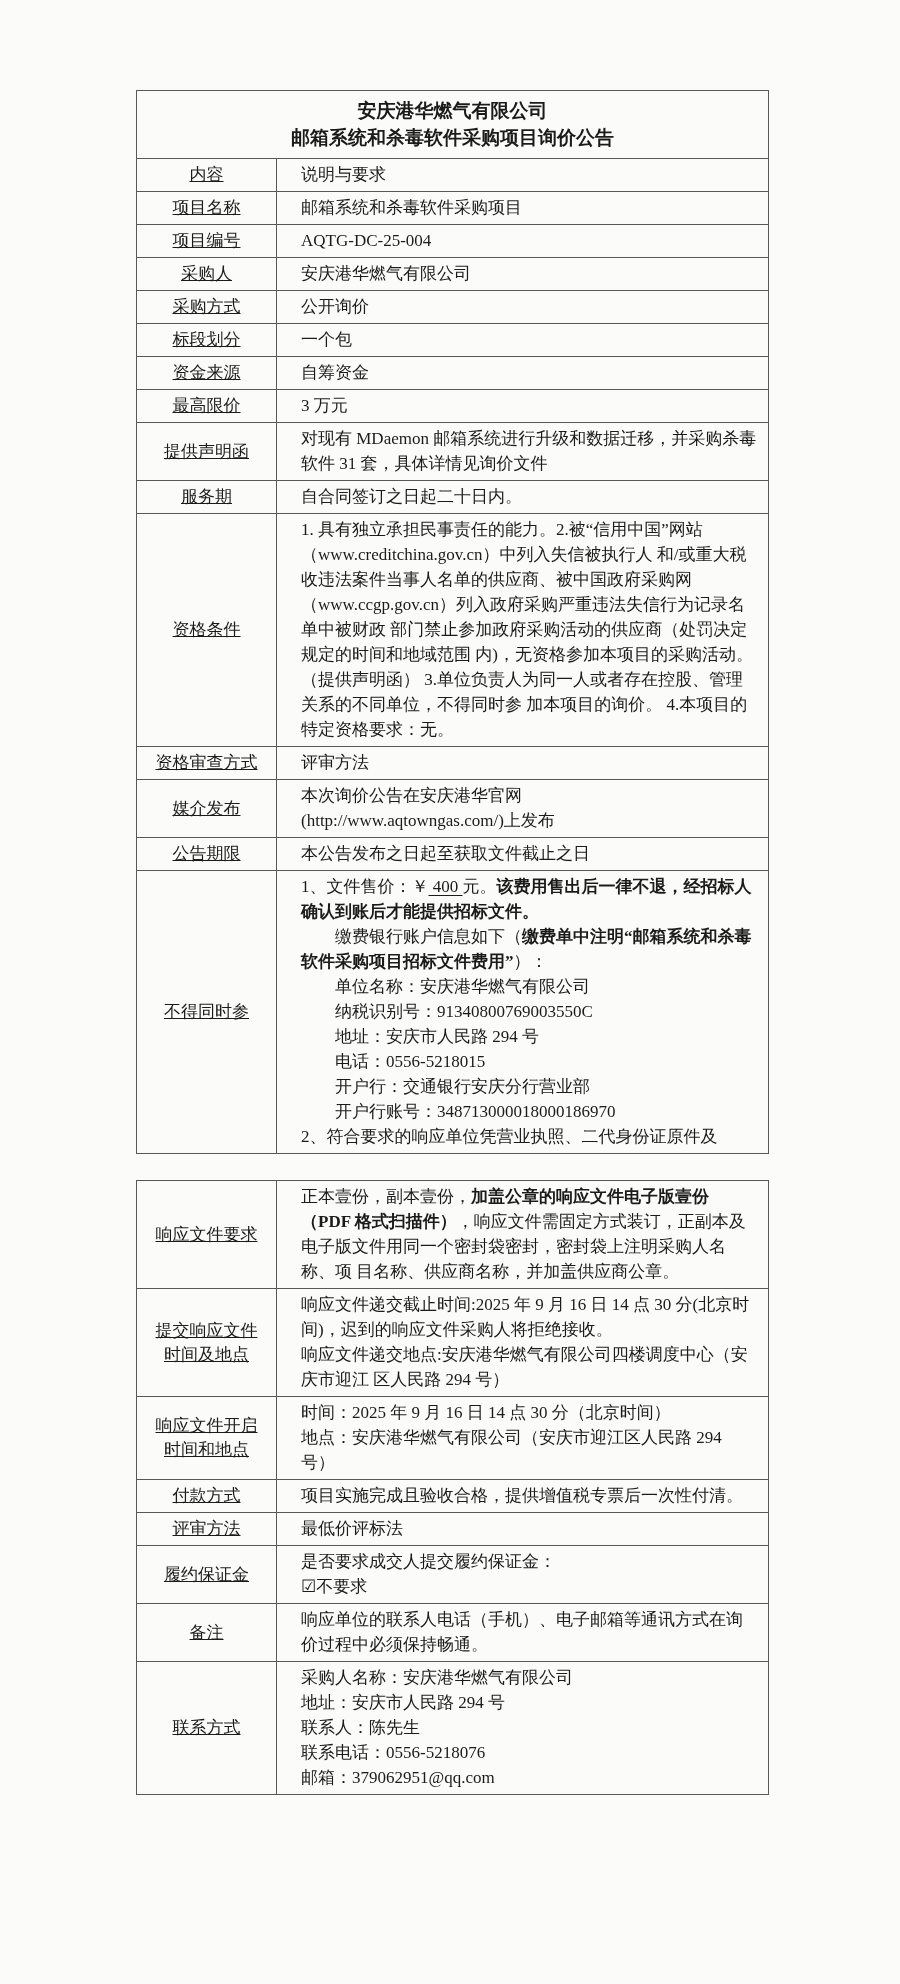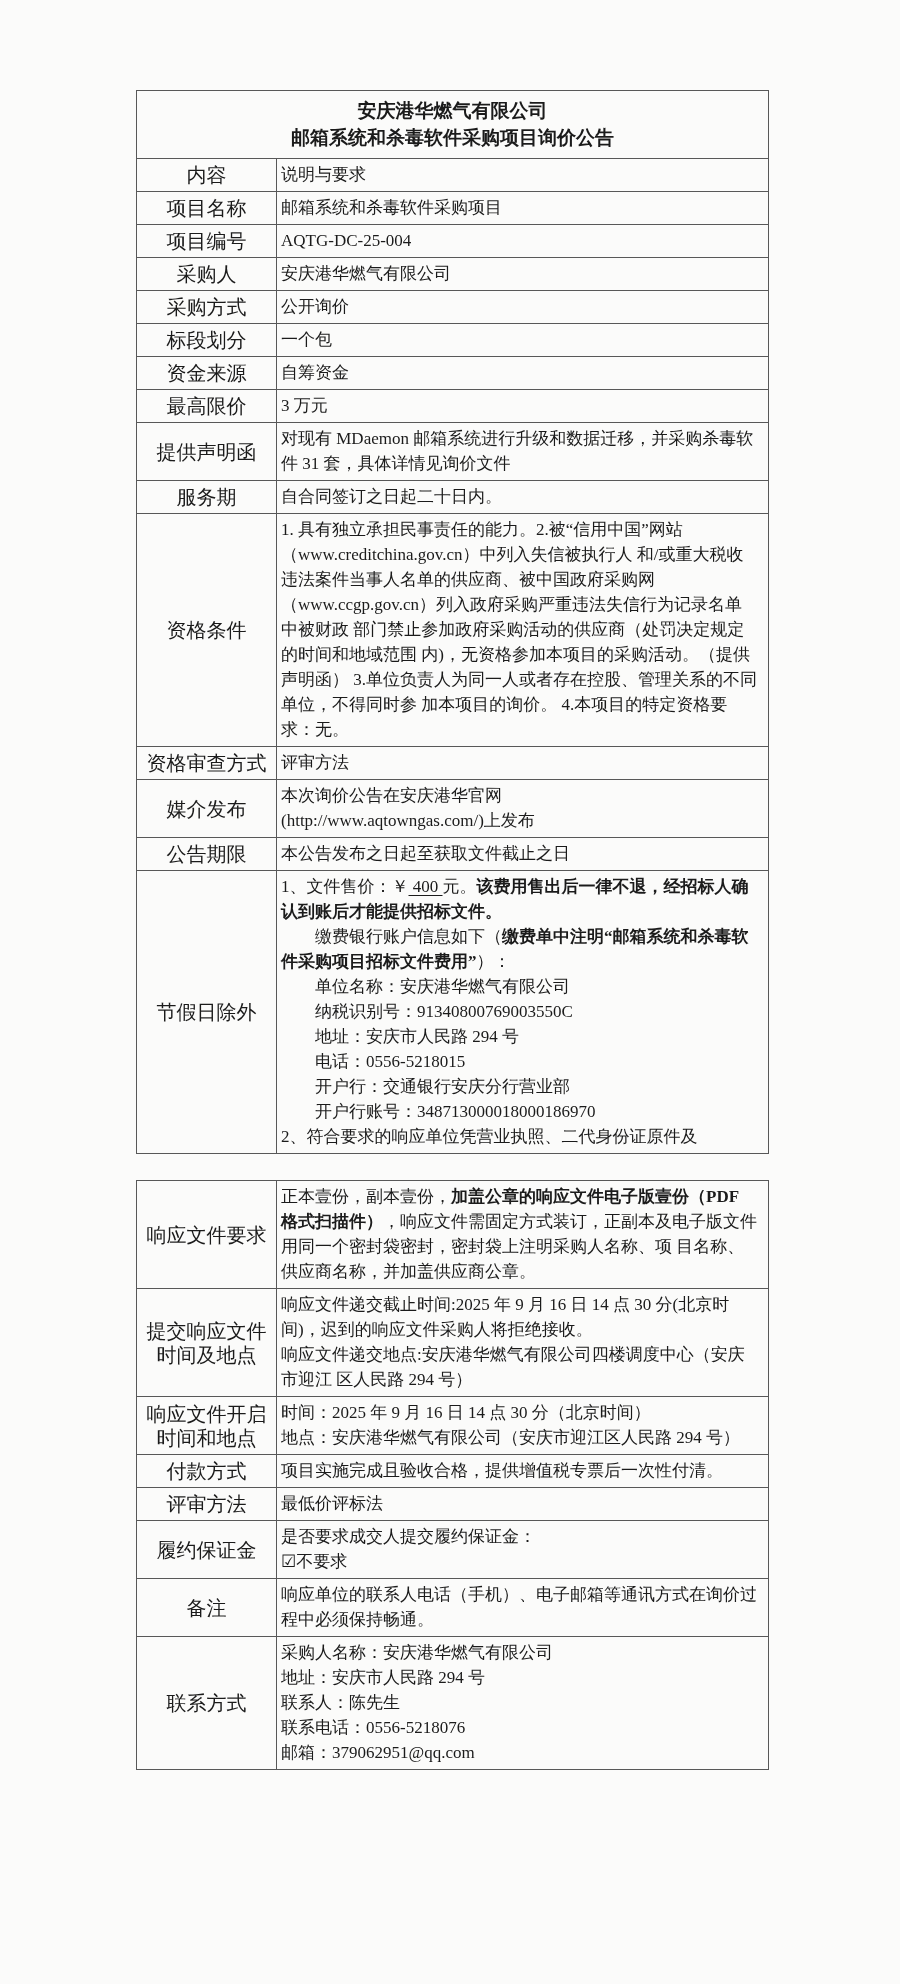--- a/index.html
+++ b/index.html
@@ -35,30 +35,31 @@
     font-weight: 700;
     font-size: 19px;
     line-height: 27px;
     padding: 6px 4px 7px 4px;
   }
   .title-line { display: block; }
   .label-cell {
     width: 140px;
     text-align: center;
     vertical-align: middle;
-    font-size: 20px;
+    font-size: 17px;
     line-height: 24px;
     padding: 3px 4px;
     white-space: pre-line;
+    text-decoration: underline;
   }
   .content-cell {
     width: 492px;
     vertical-align: middle;
     font-size: 17px;
-    padding: 3px 10px 4px 4px;
+    padding: 3px 10px 4px 24px;
   }
   .para {
     margin: 0;
     line-height: 25px;
     text-align: left;
   }
   .para.indent { text-indent: 2em; }
   .bold { font-weight: 700; }
   .uline { text-decoration: underline; text-underline-offset: 3px; }
   .table-gap { height: 26px; }
@@ -162,21 +163,21 @@
               <p class="para"><span>(http://www.aqtowngas.com/)上发布</span></p>
             </td>
           </tr>
           <tr>
             <td class="label-cell">公告期限</td>
             <td class="content-cell">
               <p class="para"><span>本公告发布之日起至获取文件截止之日</span></p>
             </td>
           </tr>
           <tr>
-            <td class="label-cell">节假日除外</td>
+            <td class="label-cell">不得同时参</td>
             <td class="content-cell">
               <p class="para"><span>1、文件售价：￥</span><span class="uline"> 400 </span><span>元。</span><span class="bold">该费用售出后一律不退，经招标人确认到账后才能提供招标文件。</span></p>
               <p class="para indent"><span>缴费银行账户信息如下（</span><span class="bold">缴费单中注明“邮箱系统和杀毒软件采购项目招标文件费用”</span><span>）：</span></p>
               <p class="para indent"><span>单位名称：安庆港华燃气有限公司</span></p>
               <p class="para indent"><span>纳税识别号：91340800769003550C</span></p>
               <p class="para indent"><span>地址：安庆市人民路 294 号</span></p>
               <p class="para indent"><span>电话：0556-5218015</span></p>
               <p class="para indent"><span>开户行：交通银行安庆分行营业部</span></p>
               <p class="para indent"><span>开户行账号：348713000018000186970</span></p>
               <p class="para"><span>2、符合要求的响应单位凭营业执照、二代身份证原件及</span></p>

